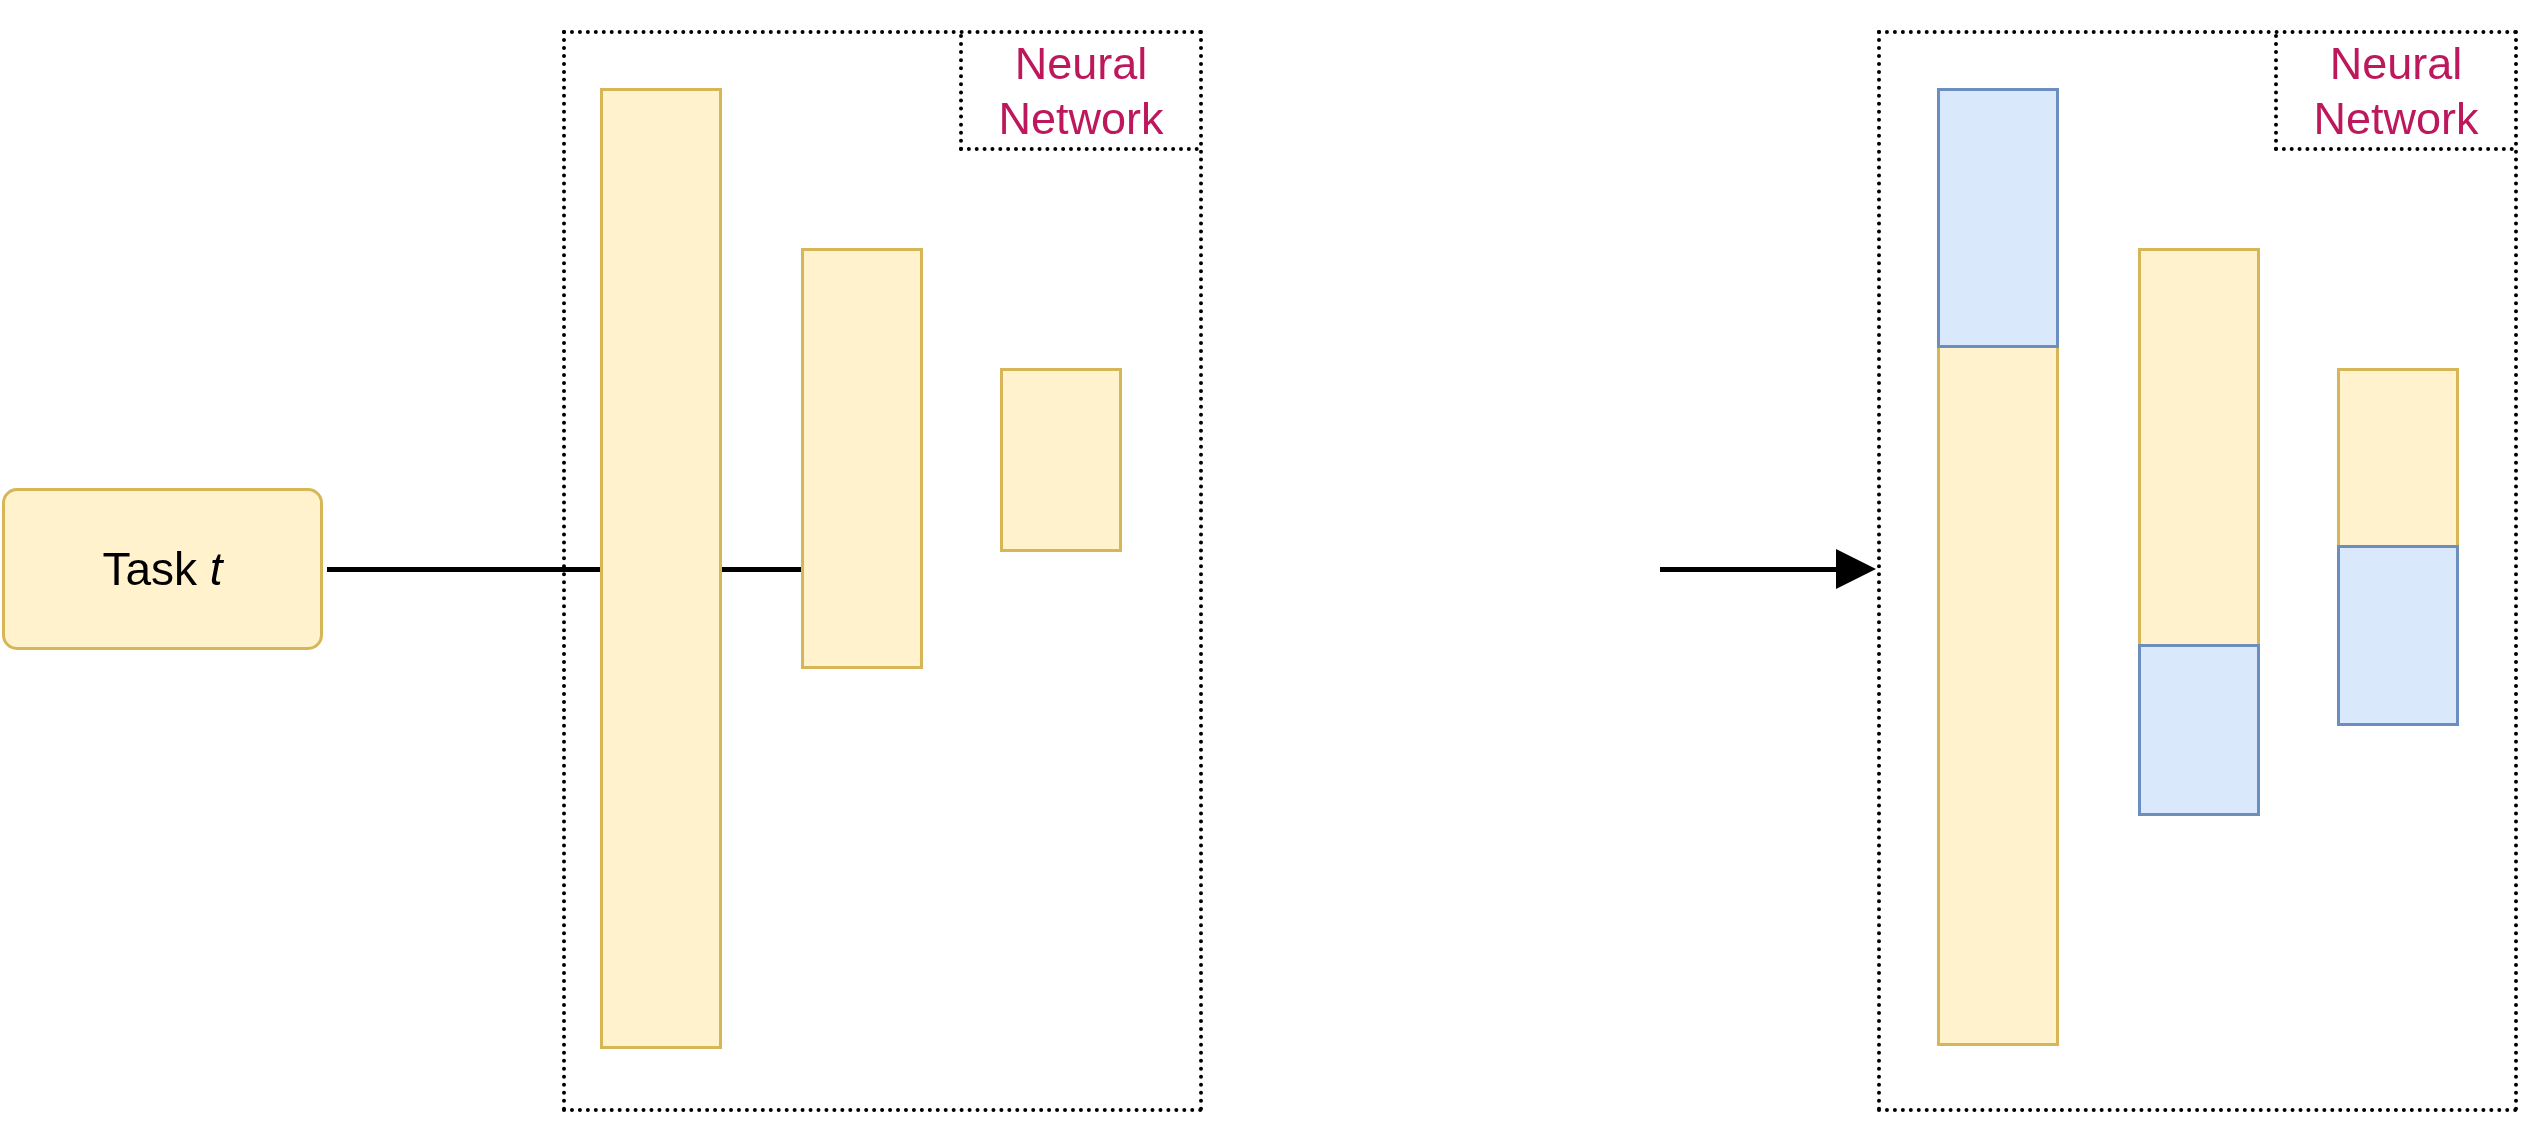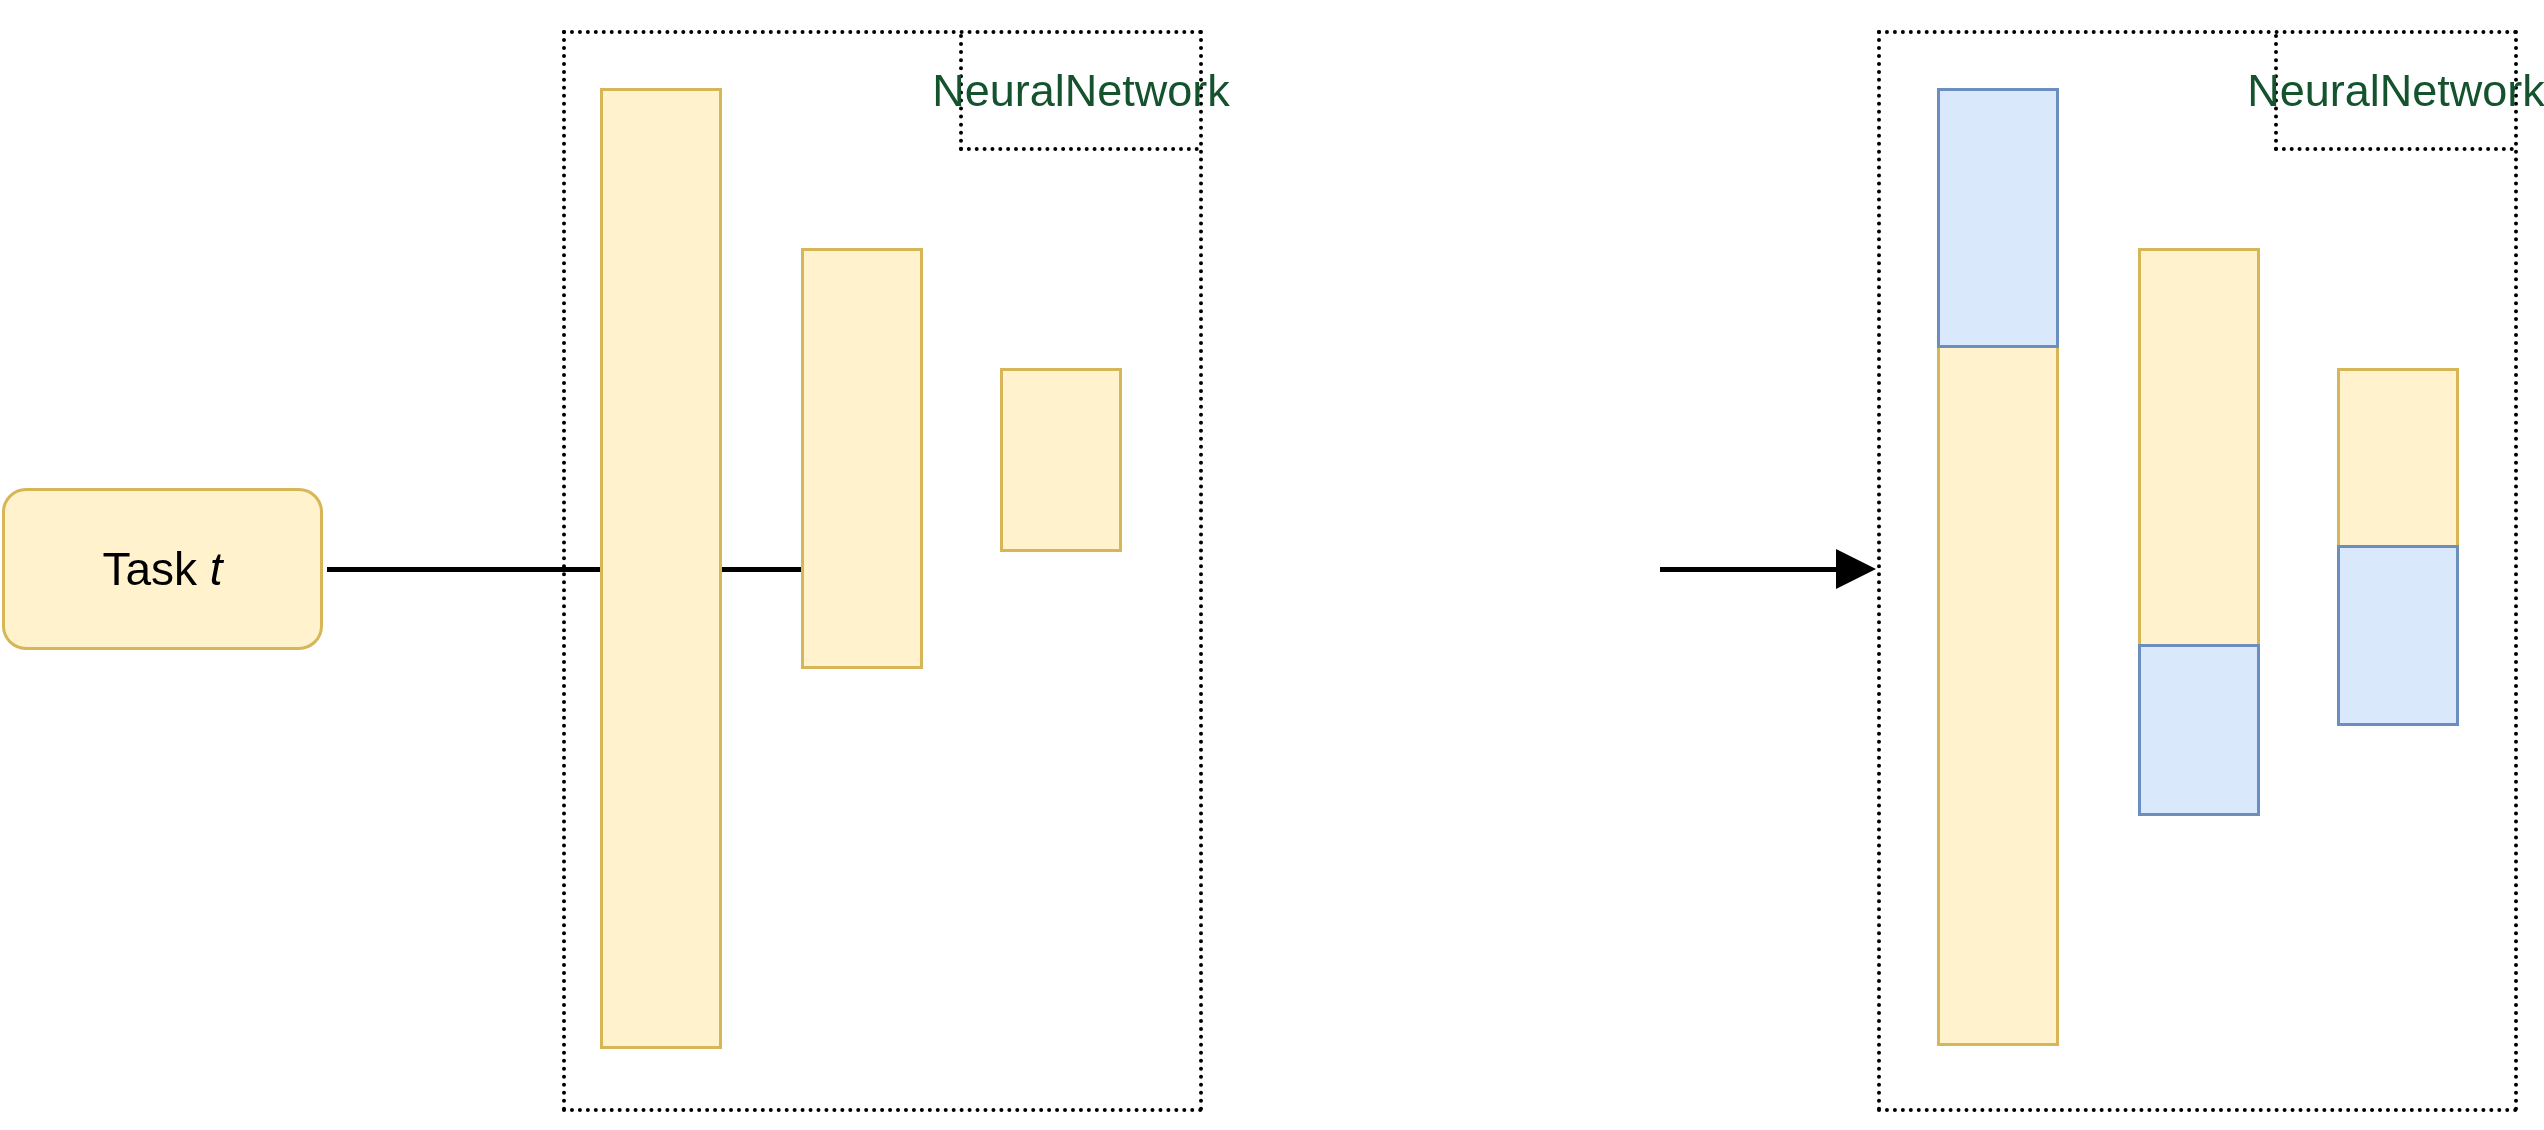--- a/index.html
+++ b/index.html
@@ -15,21 +15,21 @@
     background: var(--background, #fff);
     overflow: hidden;
   }
 
   
   .task-box {
     position: absolute;
     box-sizing: border-box;
     width: 321px;
     height: 162px;
-    border-radius: 24px;
+    border-radius: 15px;
     border: 3px solid;
     display: flex;
     align-items: center;
     justify-content: center;
     font-size: 46px;
     color: #000;
   }
   .task-box.yellow { background: var(--yellow-fill); border-color: var(--yellow-stroke); }
   .task-box.blue   { background: var(--blue-fill);   border-color: var(--blue-stroke); }
   .task-box .suffix { font-style: italic; }
@@ -60,25 +60,26 @@
   .nn-label {
     position: absolute;
     top: 0;
     right: 0;
     width: 240px;
     height: 117px;
     border-left: 4px dotted #000;
     border-bottom: 4px dotted #000;
     box-sizing: border-box;
     display: flex;
+    flex-direction: column;
     align-items: center;
     justify-content: center;
     font-size: 45px;
     line-height: 55px;
-    color: #14532d;
+    color: #be185d;
     text-align: center;
   }
 
   
   .bar-seg {
     position: absolute;
     box-sizing: border-box;
     border: 3px solid;
   }
   .bar-seg.yellow { background: var(--yellow-fill); border-color: var(--yellow-stroke); z-index: 1; }

